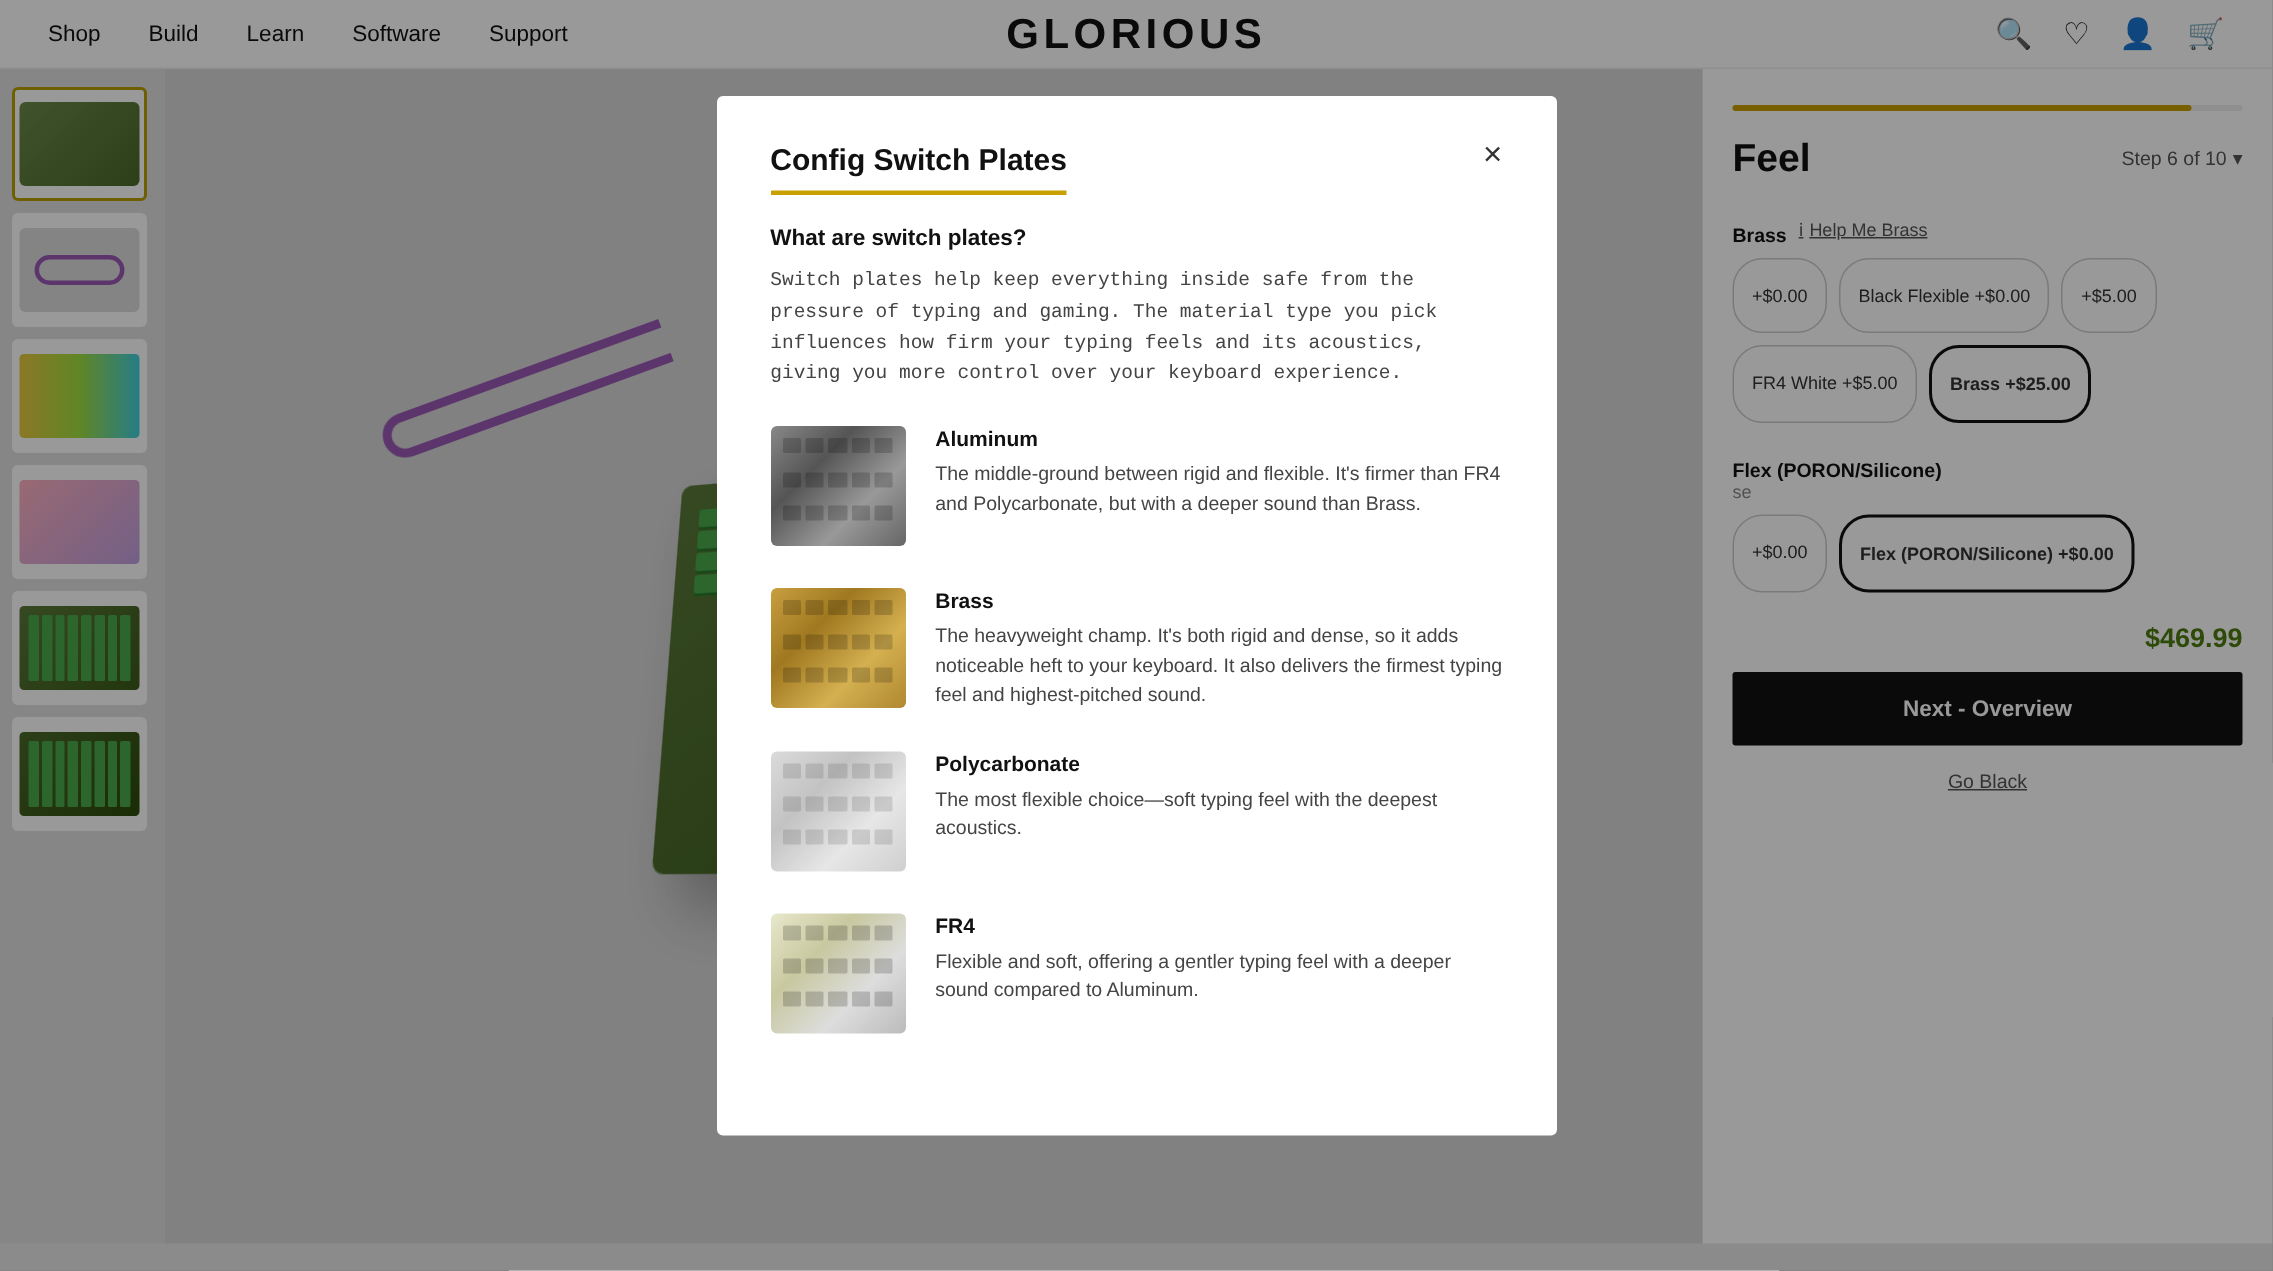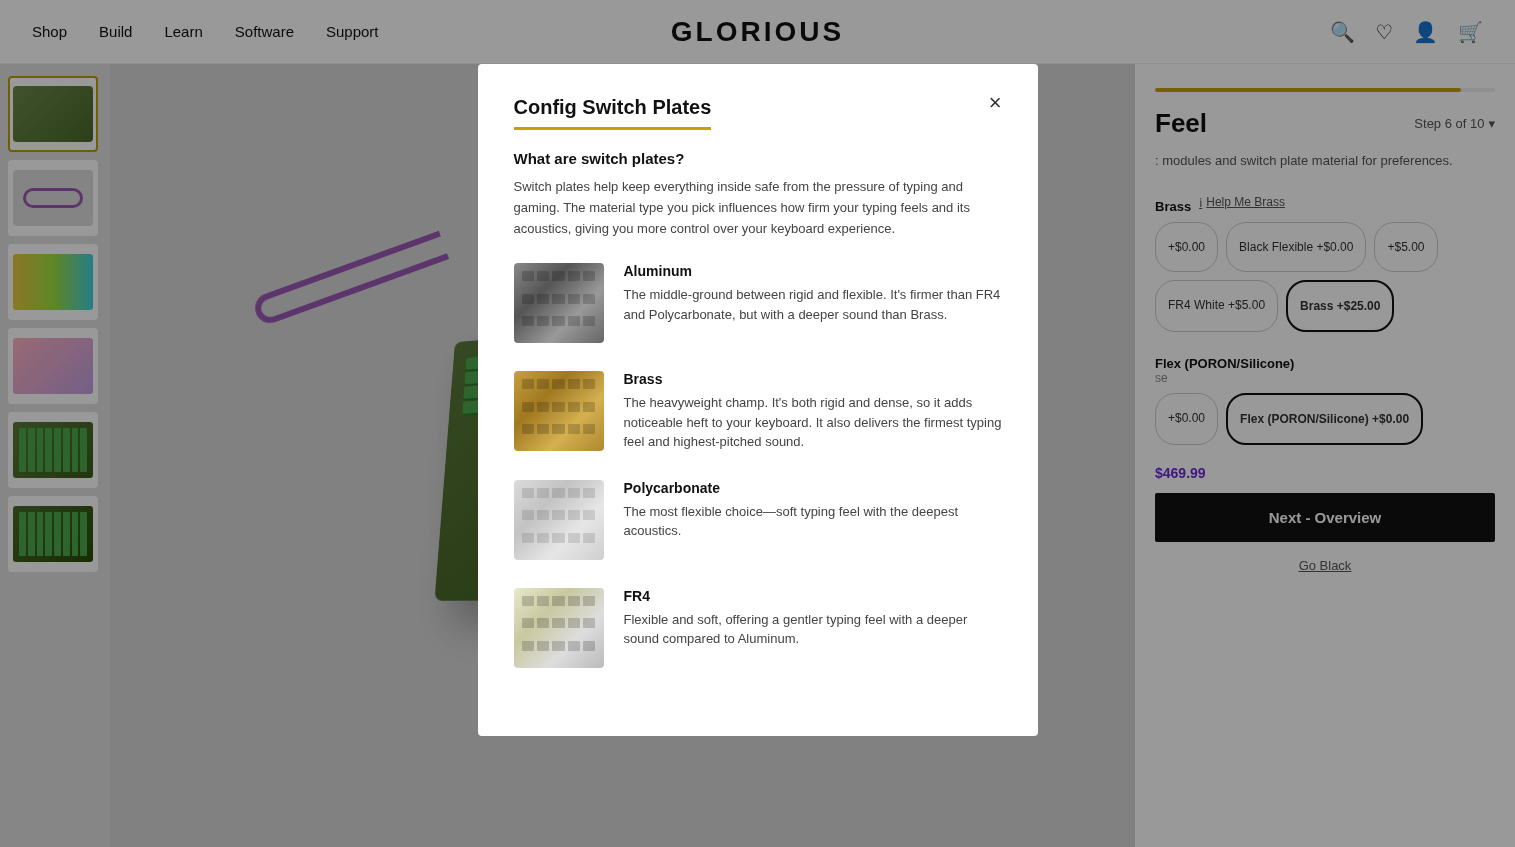--- a/index.html
+++ b/index.html
@@ -8,21 +8,21 @@
       background: #e8e8e8;
       width: 1515px;
       min-height: 847px;
       overflow: hidden;
       position: relative;
     }
 
     
     .navbar {
       background: #fff;
-      height: 64px;
+      height: 46px;
       display: flex;
       align-items: center;
       padding: 0 32px;
       position: relative;
       z-index: 10;
       border-bottom: 1px solid #eee;
     }
     .nav-left {
       display: flex;
       gap: 32px;
@@ -206,23 +206,24 @@
       font-weight: 600;
       color: #111;
     }
     .sub-desc {
       font-size: 12px;
       color: #888;
     }
 
     .price-row {
       display: flex;
-      font-size: 14px;
+      justify-content: flex-end;
+      font-size: 18px;
       font-weight: 700;
-      color: #6d28d9;
+      color: #4d7c0f;
       margin-top: 8px;
     }
 
     .next-btn {
       background: #111;
       color: #fff;
       border: none;
       padding: 16px;
       font-size: 15px;
       font-weight: 600;
@@ -290,20 +291,21 @@
       font-size: 15px;
       font-weight: 700;
       color: #111;
       margin-bottom: 10px;
     }
     .modal-intro {
       font-size: 13px;
       color: #444;
       line-height: 1.6;
       margin-bottom: 24px;
+      font-family: Liberation Mono, monospace;
     }
     .material-item {
       display: flex;
       gap: 20px;
       margin-bottom: 28px;
       align-items: flex-start;
     }
     .material-info {}
     .material-name {
       font-size: 14px;
@@ -511,23 +513,20 @@
     </div>
 
     <div class="step-header">
       <div class="step-title">Feel</div>
       <div class="step-indicator">
         <span>Step 6 of 10</span>
         <span>▾</span>
       </div>
     </div>
 
-    <div class="step-desc">
-      <span>: </span><span>modules and switch plate material for preferences.</span>
-    </div>
 
     <div style="margin-top:8px;">
       <div style="display:flex;align-items:center;gap:8px;margin-bottom:8px;">
         <span class="section-label">Brass</span>
         <span class="help-link">
           <span>ℹ</span>
           <span>Help Me Brass</span>
         </span>
       </div>
       <div class="option-pills" id="plate-pills">

